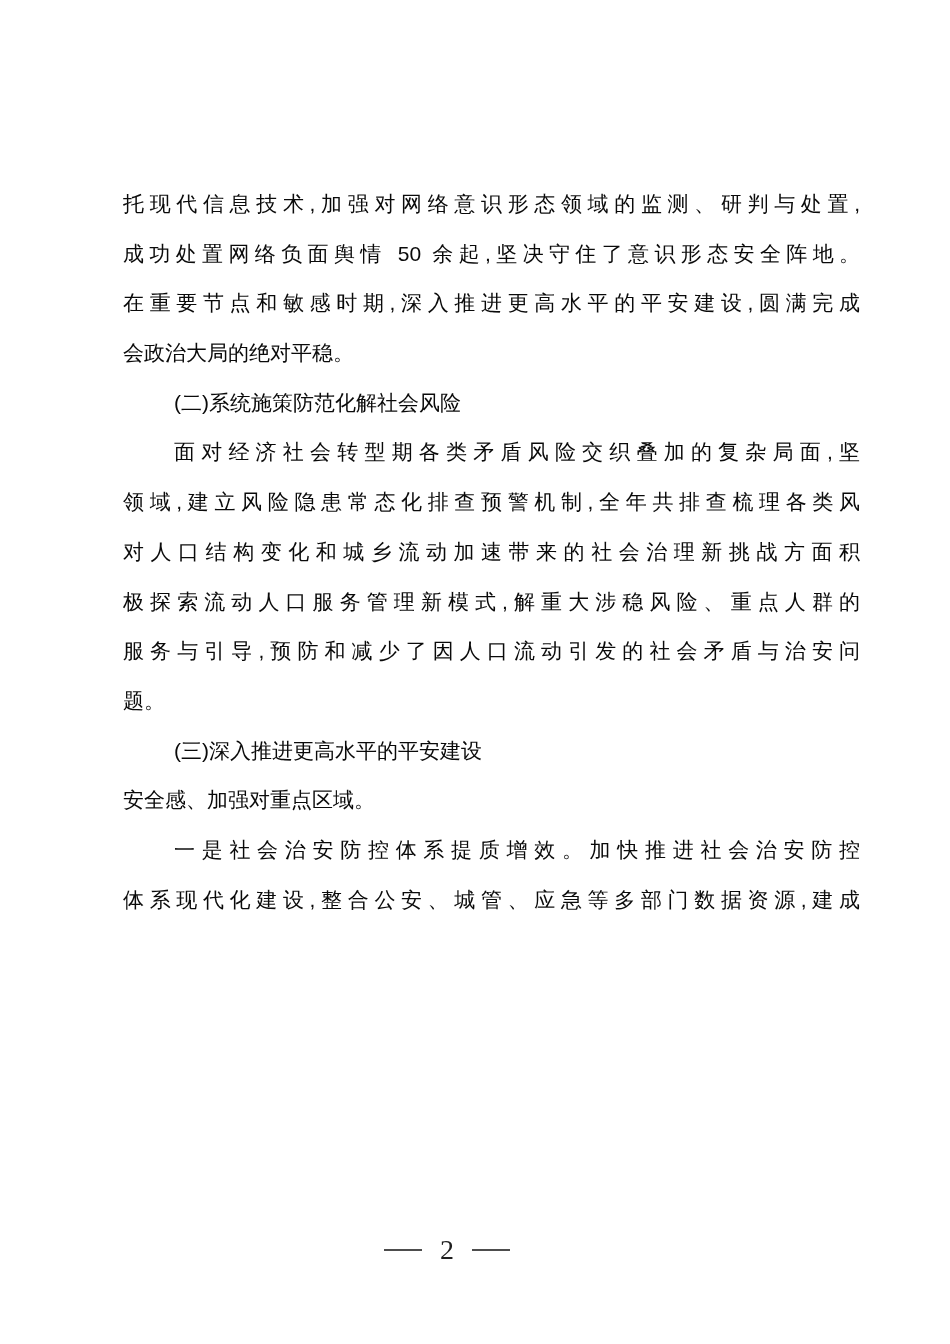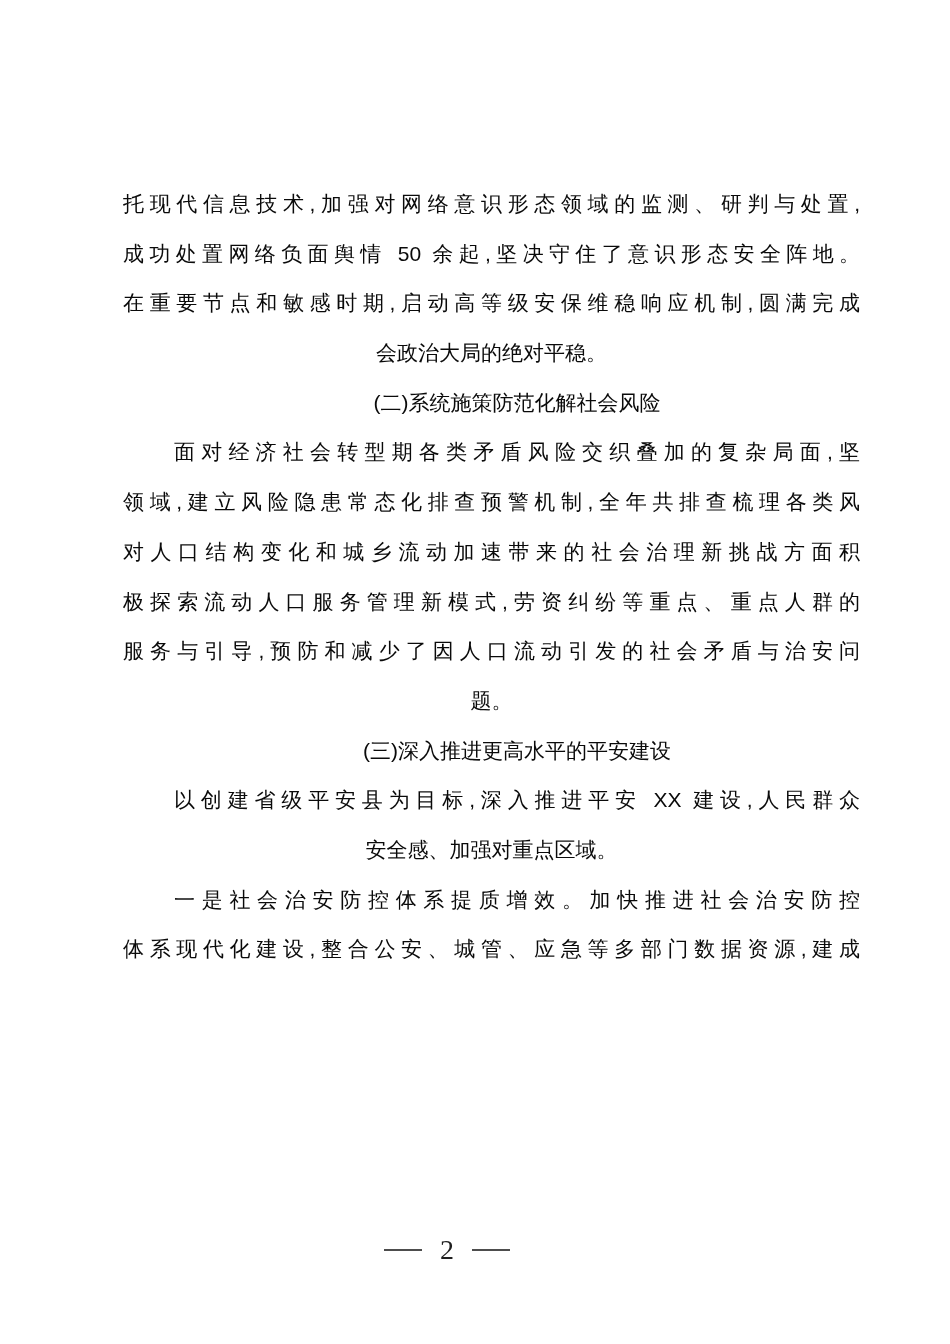--- a/index.html
+++ b/index.html
@@ -20,21 +20,21 @@
     left: 123px;
     top: 179px;
     width: 737px;
     color: #0a0a0a;
     font-size: 21px;
   }
   .line {
     height: 49.7px;
     line-height: 49.7px;
     white-space: nowrap;
-    text-align: center;
+    text-align: left;
   }
   .line.ind {
     padding-left: 51px;
   }
   .line.just {
     white-space: normal;
     text-align: justify;
     text-align-last: justify;
     overflow: hidden;
   }
@@ -64,31 +64,30 @@
 </style>
 </head>
 <body>
 
 <div class="page">
 
   <div class="doc-body">
 
   <div class="line just">托现代信息技术,加强对网络意识形态领域的监测、研判与处置,</div>
       <div class="line just">成功处置网络负面舆情 50 余起,坚决守住了意识形态安全阵地。</div>
-      <div class="line just">在重要节点和敏感时期,启动高等级安保维稳响应机制,圆满完成</div>
+      <div class="line just">在重要节点和敏感时期,深入推进更高水平的平安建设,圆满完成</div>
       <div class="line">会政治大局的绝对平稳。</div>
       <div class="line ind">(二)系统施策防范化解社会风险</div>
       <div class="line just ind">面对经济社会转型期各类矛盾风险交织叠加的复杂局面,坚</div>
       <div class="line just">领域,建立风险隐患常态化排查预警机制,全年共排查梳理各类风</div>
       <div class="line just">对人口结构变化和城乡流动加速带来的社会治理新挑战方面积</div>
-      <div class="line just">极探索流动人口服务管理新模式,劳资纠纷等重点、重点人群的</div>
+      <div class="line just">极探索流动人口服务管理新模式,解重大涉稳风险、重点人群的</div>
       <div class="line just">服务与引导,预防和减少了因人口流动引发的社会矛盾与治安问</div>
       <div class="line">题。</div>
       <div class="line ind">(三)深入推进更高水平的平安建设</div>
-      <div class="line just ind">以创建省级平安县为目标,深入推进平安 XX 建设,人民群众</div>
       <div class="line">安全感、加强对重点区域。</div>
       <div class="line just ind">一是社会治安防控体系提质增效。加快推进社会治安防控</div>
       <div class="line just">体系现代化建设,整合公安、城管、应急等多部门数据资源,建成</div>
     </div>
 
   <div class="footer">
     <span class="dash"></span>
     <span class="pagenum">2</span>
     <span class="dash"></span>
   </div>

